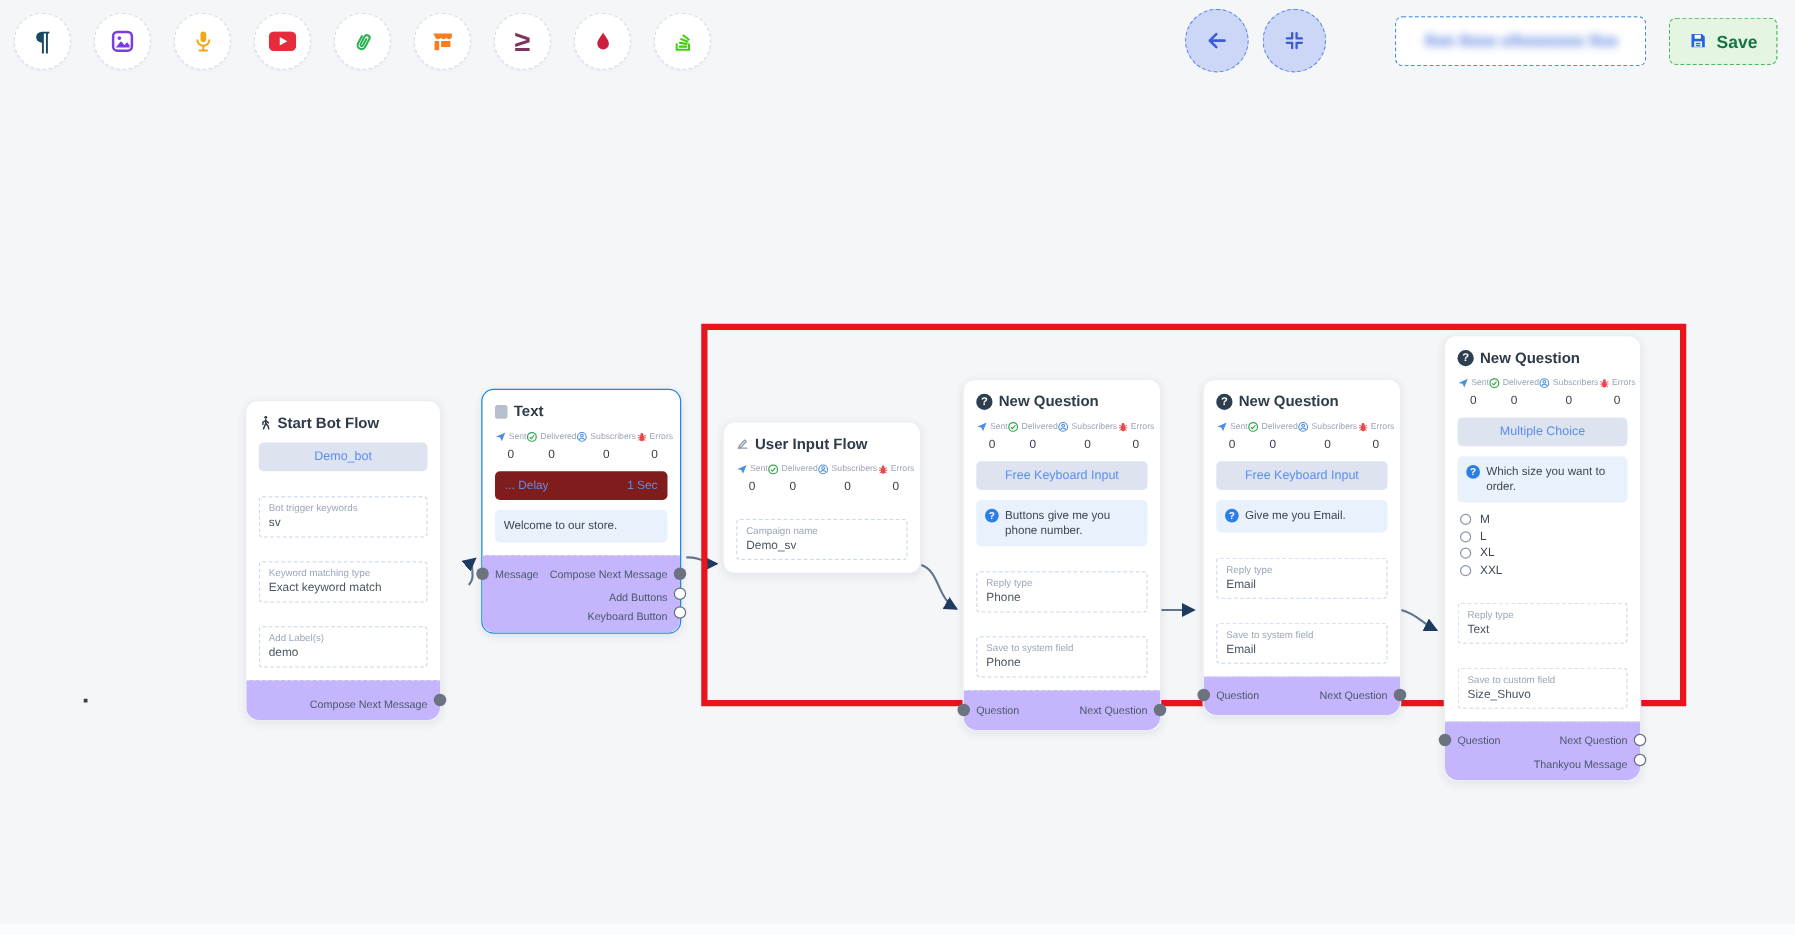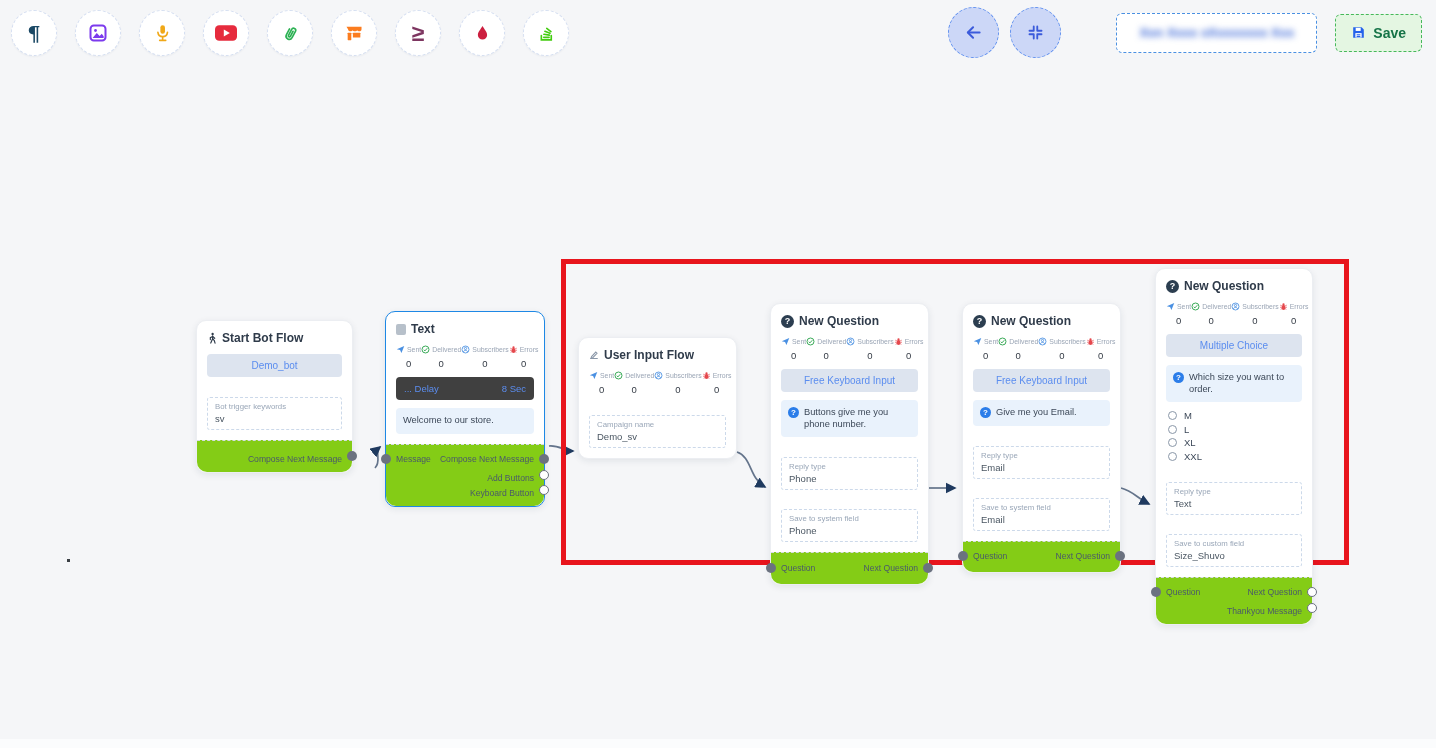--- a/index.html
+++ b/index.html
@@ -41,37 +41,37 @@
     font-size:9px; font-weight:700; display:inline-flex; align-items:center; justify-content:center; flex:none; }
   .tsq { display:inline-block; width:10px; height:11px; background:#b7c0ca; border-radius:2px; }
 
   .stats { display:flex; justify-content:space-between; margin-bottom:8px; }
   .stat { display:flex; flex-direction:column; align-items:center; }
   .stat-top { display:flex; align-items:center; gap:2px; font-size:6.9px; color:#9aa5b5; }
   .stat-val { font-size:9.5px; color:#333a44; margin-top:4px; }
 
   .pill-btn { background:#dde4ef; color:#5b8def; text-align:center; padding:6px 4px;
     border-radius:4px; font-size:10px; margin-bottom:8px; cursor:pointer; }
-  .delay-row { background:#404040; color:#5b8def; display:flex; justify-content:space-between;
+  .delay-row { background:#7f1d1d; color:#5b8def; display:flex; justify-content:space-between;
     padding:6px 8px; border-radius:4px; font-size:9.5px; margin-bottom:8px; cursor:pointer; }
   .bubble { background:#e9f2fc; border-radius:4px; padding:7px 7px; font-size:9.3px;
     color:#3c4858; margin-bottom:8px; display:flex; gap:5px; align-items:flex-start; line-height:1.25; }
   .qbadge { width:11px; height:11px; border-radius:50%; background:#2b7de9; color:#fff;
     font-size:8px; font-weight:700; display:inline-flex; align-items:center; justify-content:center; flex:none; }
 
   .options { margin:0 0 7px 2px; }
   .option { display:flex; align-items:center; gap:7px; font-size:9.5px; color:#3c4858; margin:2.5px 0; }
   .radio { width:9px; height:9px; border:1.5px solid #8a97a8; border-radius:50%; background:#fff; flex:none; cursor:pointer; }
 
   .fields { margin-bottom:9px; }
   .field { border:1px dashed #ccd9ea; border-radius:3px; padding:4px 7px 5px; margin-bottom:-1px; cursor:text;margin-top:20px; }
   .field-label { font-size:7.8px; color:#9aa7b8; }
   .field-value { font-size:9.5px; color:#4a5662; margin-top:2px; }
 
-  .node-footer { border-top:1px dashed #d6dbe3; background:#84cc16; border-radius:0 0 10px 10px;
+  .node-footer { border-top:1px dashed #d6dbe3; background:#c4b5fd; border-radius:0 0 10px 10px;
     padding:7px 10px 8px; }
   .footer-row { display:flex; justify-content:space-between; align-items:center; position:relative;
     min-height:15.5px; font-size:8.6px; color:#4a5a6a; }
   .footer-row.r-only { justify-content:flex-end;align-items:flex-end; }
   .dot { position:absolute; top:50%; width:10px; height:10px; border-radius:50%;
     background:#6b7280; transform:translateY(-50%); cursor:crosshair; }
   .dot.left { left:-15px; }
   .dot.right { right:-15px; }
   .dot.hollow { background:#fff; border:1.6px solid #6b7280; }
 </style>
@@ -225,20 +225,28 @@
               </svg>
             </span>
           <span>Start Bot Flow</span>
           </div>
           <div class="pill-btn">Demo_bot</div>
           <div class="fields">
             <div class="field">
         <div class="field-label">Bot trigger keywords</div>
               <div class="field-value">sv</div>
             </div>
+            <div class="field">
+        <div class="field-label">Keyword matching type</div>
+              <div class="field-value">Exact keyword match</div>
+            </div>
+            <div class="field">
+        <div class="field-label">Add Label(s)</div>
+              <div class="field-value">demo</div>
+            </div>
           </div>
         </div>
         <div class="node-footer">
           <div class="footer-row r-only">
             <span>Compose Next Message</span>
         <span class="dot right"></span>
           </div>
         </div>
       </div>
       <div class="node selected" style="left: 385px; top: 311px; width: 160px;">
@@ -285,21 +293,21 @@
                     </g>
                     <circle cx="12" cy="6.5" r="3" fill="#e5484d"></circle>
                     <ellipse cx="12" cy="14.5" rx="5" ry="7" fill="#e5484d"></ellipse>
                   </svg>
                 </span>Errors</span>
               <span class="stat-val">0</span>
             </div>
           </div>
           <div class="delay-row">
                         <span>... Delay</span>
-            <span>8 Sec</span>
+            <span>1 Sec</span>
           </div>
           <div class="bubble">
 
                         <span>Welcome to our store.</span>
           </div>
         </div>
         <div class="node-footer">
           <div class="footer-row">
             <span>Message</span>
         <span class="dot left"></span>

